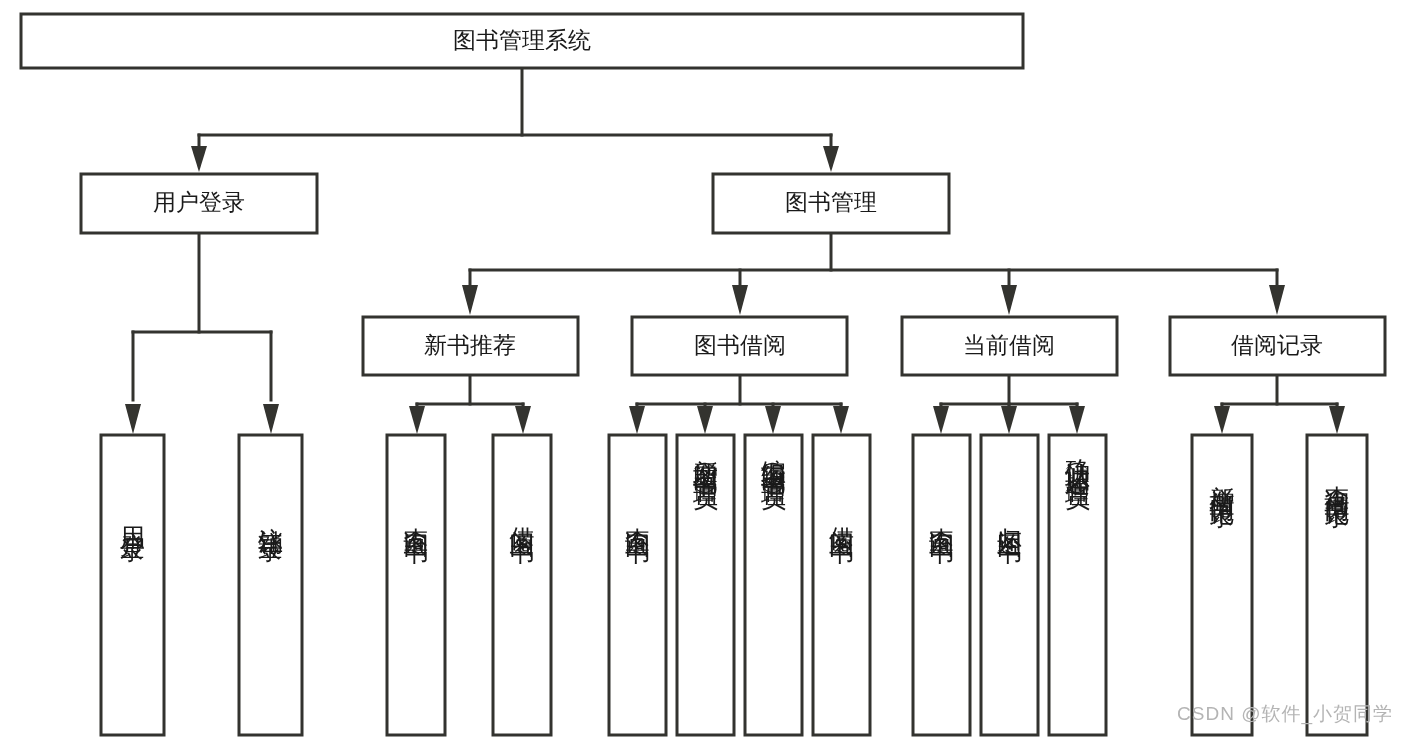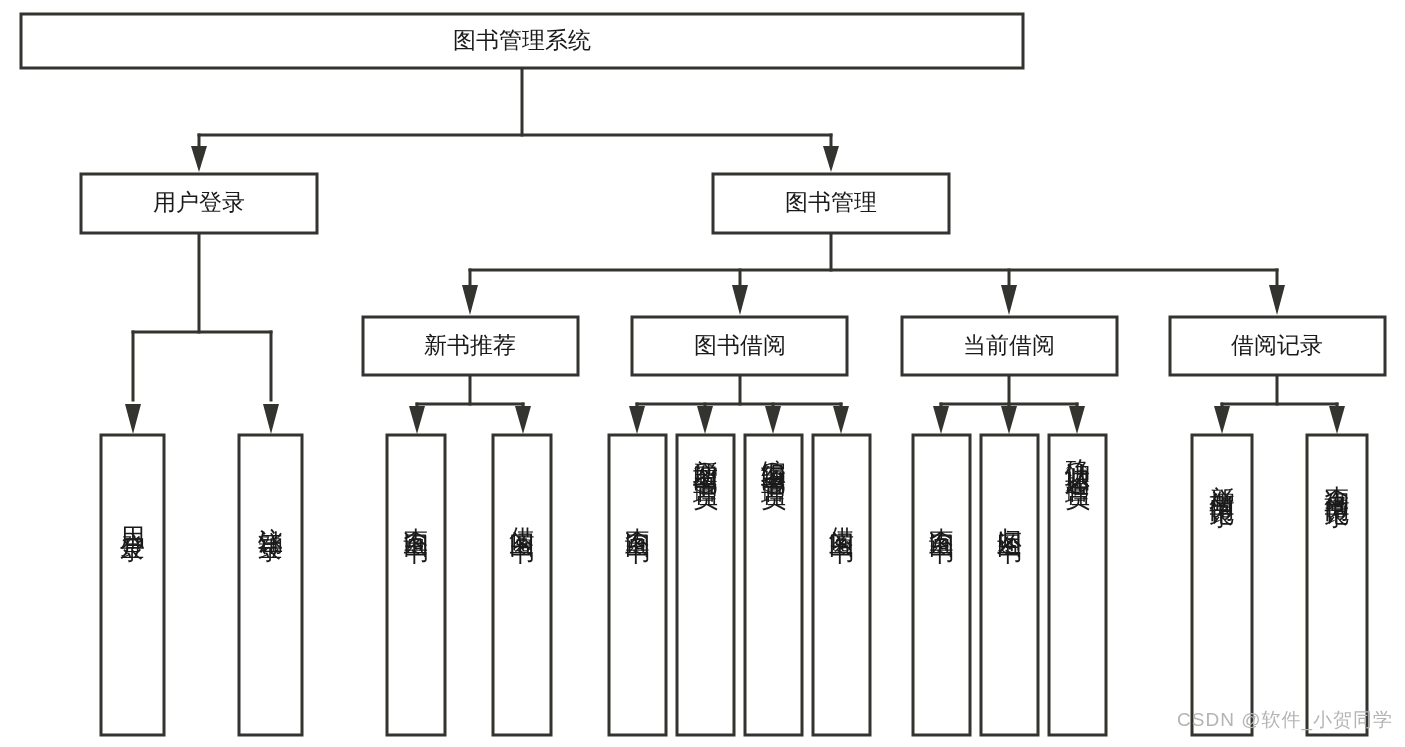--- a/index.html
+++ b/index.html
@@ -56,21 +56,21 @@
     font-family: "Liberation Sans", "DejaVu Sans", sans-serif;
     font-size: 25px;
     line-height: 1;
     letter-spacing: 4px;
     color: #1a1a1a;
     white-space: nowrap;
   }
   .watermark {
     position: absolute;
     right: 12px;
-    bottom: 14px;
+    bottom: 20px;
     font-family: "Liberation Sans", "DejaVu Sans", sans-serif;
     font-size: 19px;
     color: #b4b4b4;
     letter-spacing: 1px;
     pointer-events: none;
     user-select: none;
   }
 </style>
 </head>
 <body>

